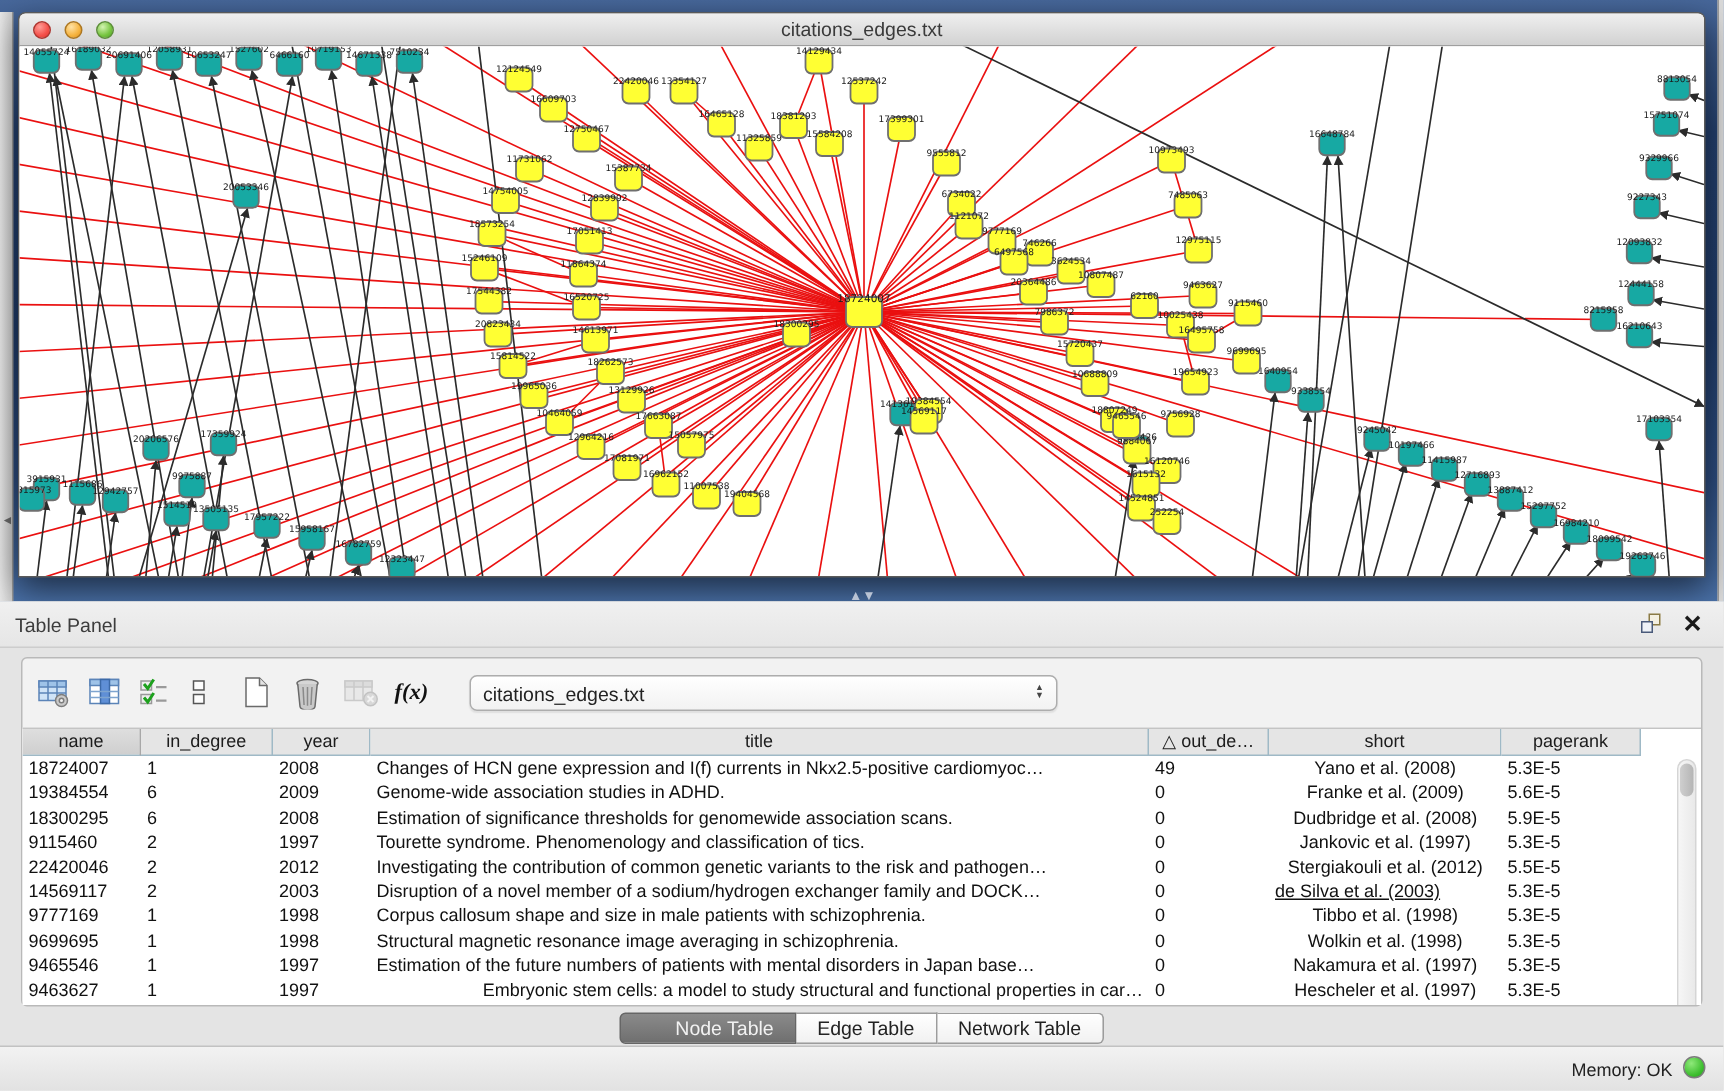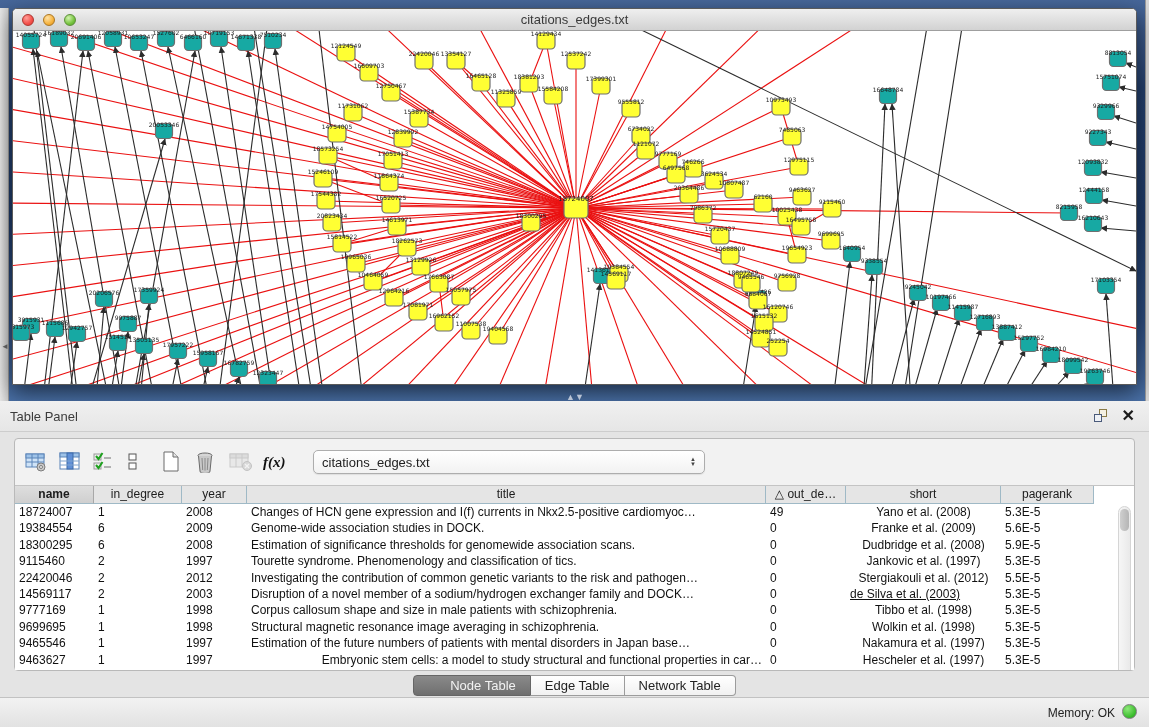--- a/index.html
+++ b/index.html
@@ -40,21 +40,21 @@
   .tool svg { display:block; }
   .tool.disabled { opacity:.45; cursor:default; }
   #fx-label { font-family:"Liberation Serif", serif; font-style:italic; font-weight:bold; font-size:15px; color:#111; }
   #combo { margin-left:16px; width:392px; height:24px; background:linear-gradient(180deg,#ffffff,#f2f2f2); border:1px solid #adadad; border-radius:5px; font-size:13px; color:#222; display:flex; align-items:center; padding:0 8px; cursor:pointer; box-shadow:0 1px 1px rgba(0,0,0,.08); }
   #combo .val { flex:1; }
   #combo .arrows { display:flex; flex-direction:column; line-height:5px; font-size:6px; color:#444; }
 
   #grid { position:absolute; left:0; top:46px; right:0; bottom:0; background:#ffffff; border-top:1px solid #c4c4c4; overflow:hidden; }
   #ghead { display:flex; height:18px; }
   .th { height:18px; background:#e5e5e5; border-right:1px solid #9fb9c6; border-bottom:1px solid #9fb9c6; font-size:12px; color:#1c1c1c; text-align:center; line-height:17px; overflow:hidden; white-space:nowrap; cursor:pointer; flex:none; }
-  .th:first-child { background:linear-gradient(180deg,#dedede,#cfcfcf); border-right:1px solid #a8a8a8;font-weight:bold; }
+  .th:first-child { background:linear-gradient(180deg,#dedede,#cfcfcf); border-right:1px solid #a8a8a8; }
   .tr { display:flex; height:16.4px; cursor:default; }
   .td { font-size:12px; color:#111; line-height:16px; padding:0 4px; overflow:hidden; white-space:nowrap; text-overflow:ellipsis; flex:none; }
   #vscroll { position:absolute; right:3px; top:20px; width:13px; height:188px; background:linear-gradient(90deg,#f6f6f6,#e9e9e9); border:1px solid #d5d5d5; border-radius:7px; }
   #vthumb { position:absolute; left:1px; top:2px; width:9px; height:22px; background:linear-gradient(90deg,#cfcfcf,#b5b5b5); border-radius:5px; }
 
   #tabs { position:absolute; left:0; top:274px; width:100%; display:flex; justify-content:center; }
   .tab { height:21px; font-size:13px; padding:0 14px; line-height:20px; background:linear-gradient(180deg,#ffffff,#f1f1f1); border:1px solid #9c9c9c; border-left:none; color:#222; cursor:pointer; }
   .tab:first-child { border-left:1px solid #9c9c9c; border-radius:4px 0 0 4px;padding-left:36px; }
   .tab:last-child { border-radius:0 4px 4px 0; }
   .tab.active { background:linear-gradient(180deg,#8a8a8a,#6f6f6f); color:#f2f2f2; border-color:#666; }
@@ -612,21 +612,21 @@
             <div class="td" style="width: 65px; text-align: left;">2008</div>
             <div class="td" style="width: 519px; text-align: left;">Changes of HCN gene expression and I(f) currents in Nkx2.5-positive cardiomyoc…</div>
             <div class="td" style="width: 80px; text-align: left;">49</div>
             <div class="td" style="width: 155px; text-align: center;">Yano et al. (2008)</div>
             <div class="td" style="width: 93px; text-align: left;">5.3E-5</div>
           </div>
           <div class="tr">
             <div class="td" style="width: 79px; text-align: left;">19384554</div>
             <div class="td" style="width: 88px; text-align: left;">6</div>
             <div class="td" style="width: 65px; text-align: left;">2009</div>
-            <div class="td" style="width: 519px; text-align: left;">Genome-wide association studies in DOCK.</div>
+            <div class="td" style="width: 519px; text-align: left;">Genome-wide association studies in ADHD.</div>
             <div class="td" style="width: 80px; text-align: left;">0</div>
             <div class="td" style="width: 155px; text-align: center;">Franke et al. (2009)</div>
             <div class="td" style="width: 93px; text-align: left;">5.6E-5</div>
           </div>
           <div class="tr">
             <div class="td" style="width: 79px; text-align: left;">18300295</div>
             <div class="td" style="width: 88px; text-align: left;">6</div>
             <div class="td" style="width: 65px; text-align: left;">2008</div>
             <div class="td" style="width: 519px; text-align: left;">Estimation of significance thresholds for genomewide association scans.</div>
             <div class="td" style="width: 80px; text-align: left;">0</div>

